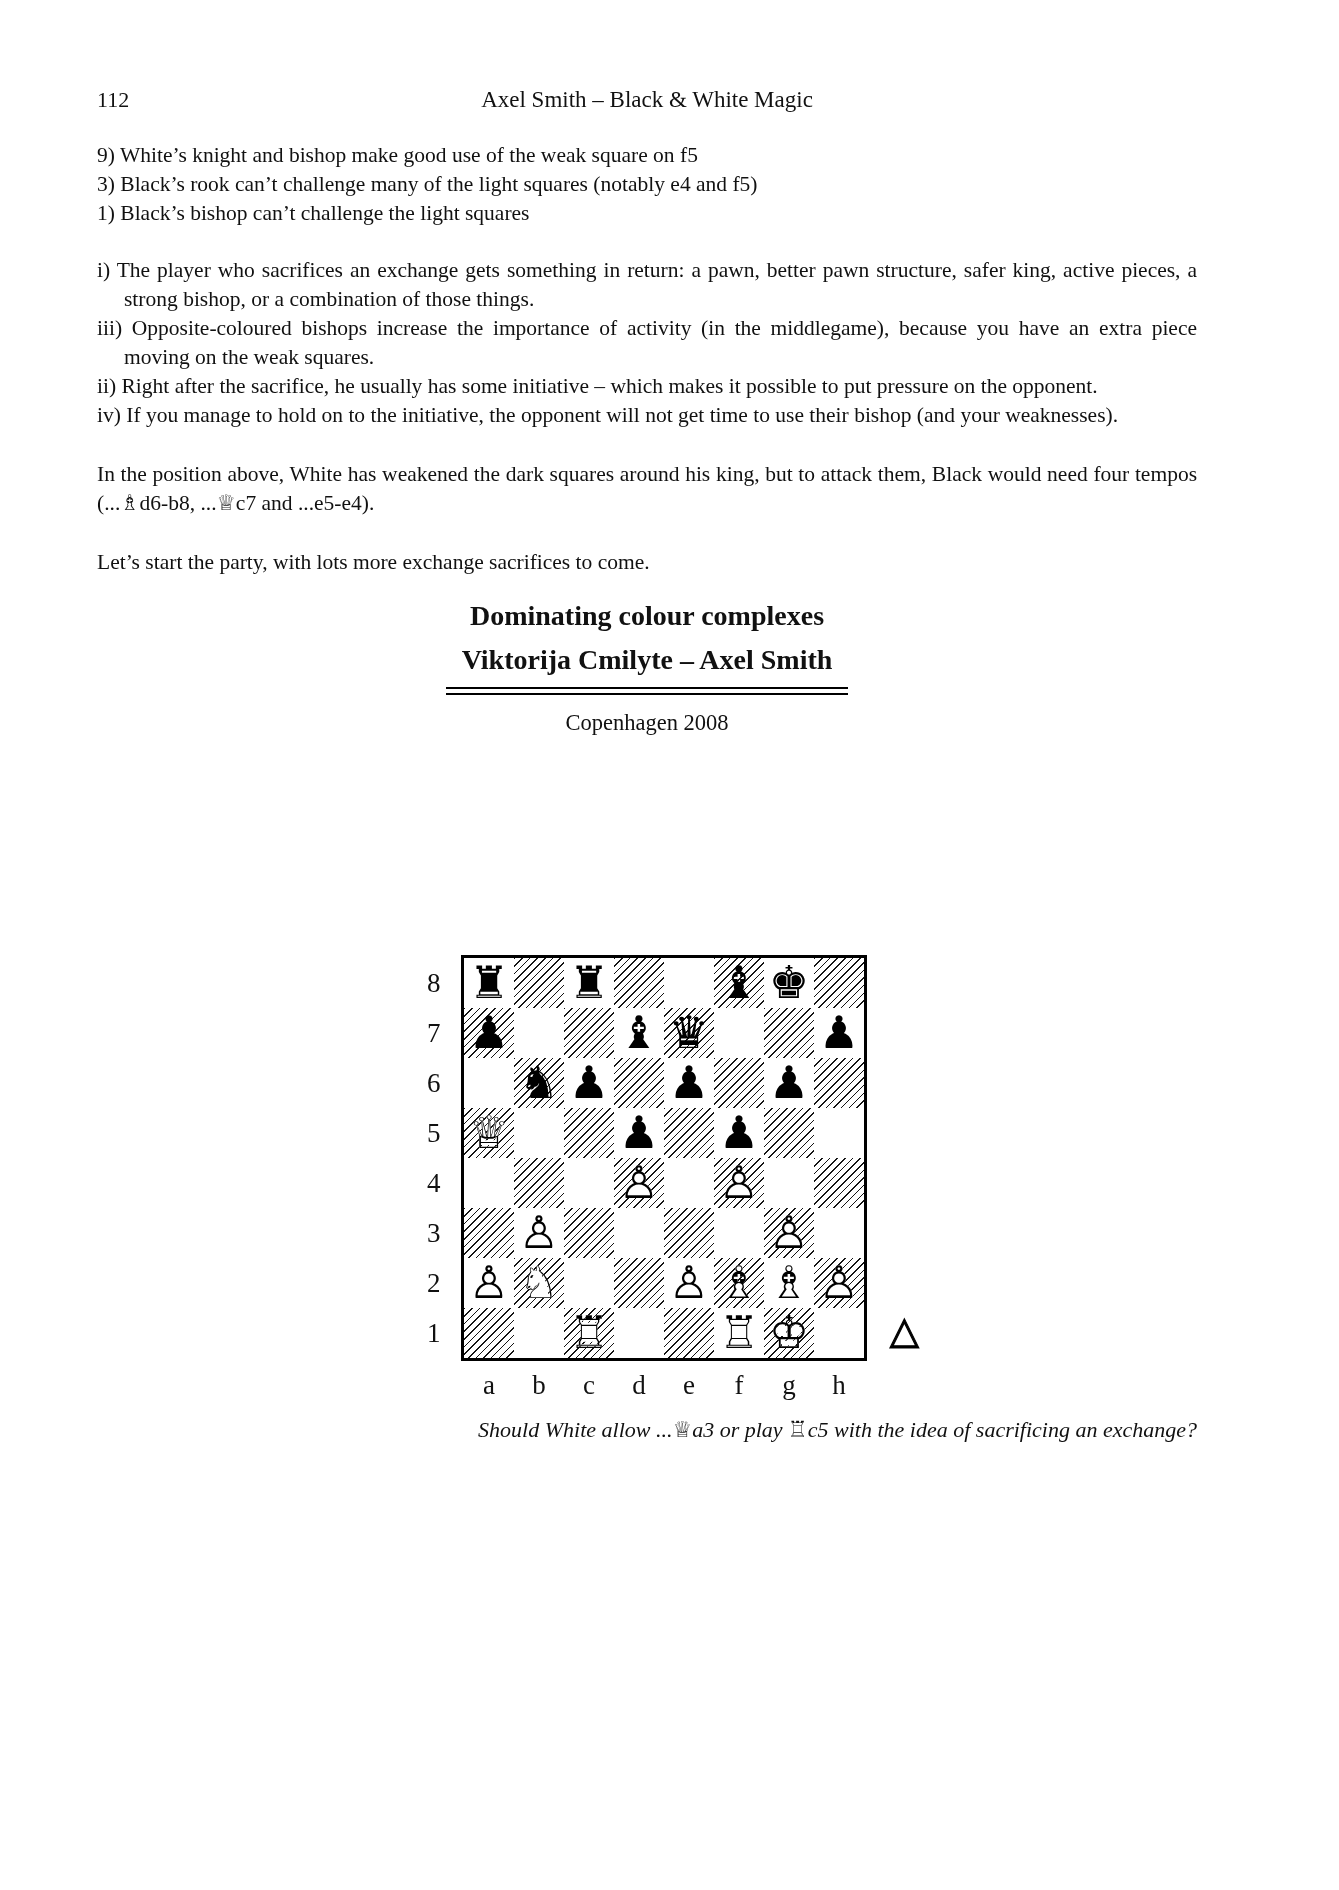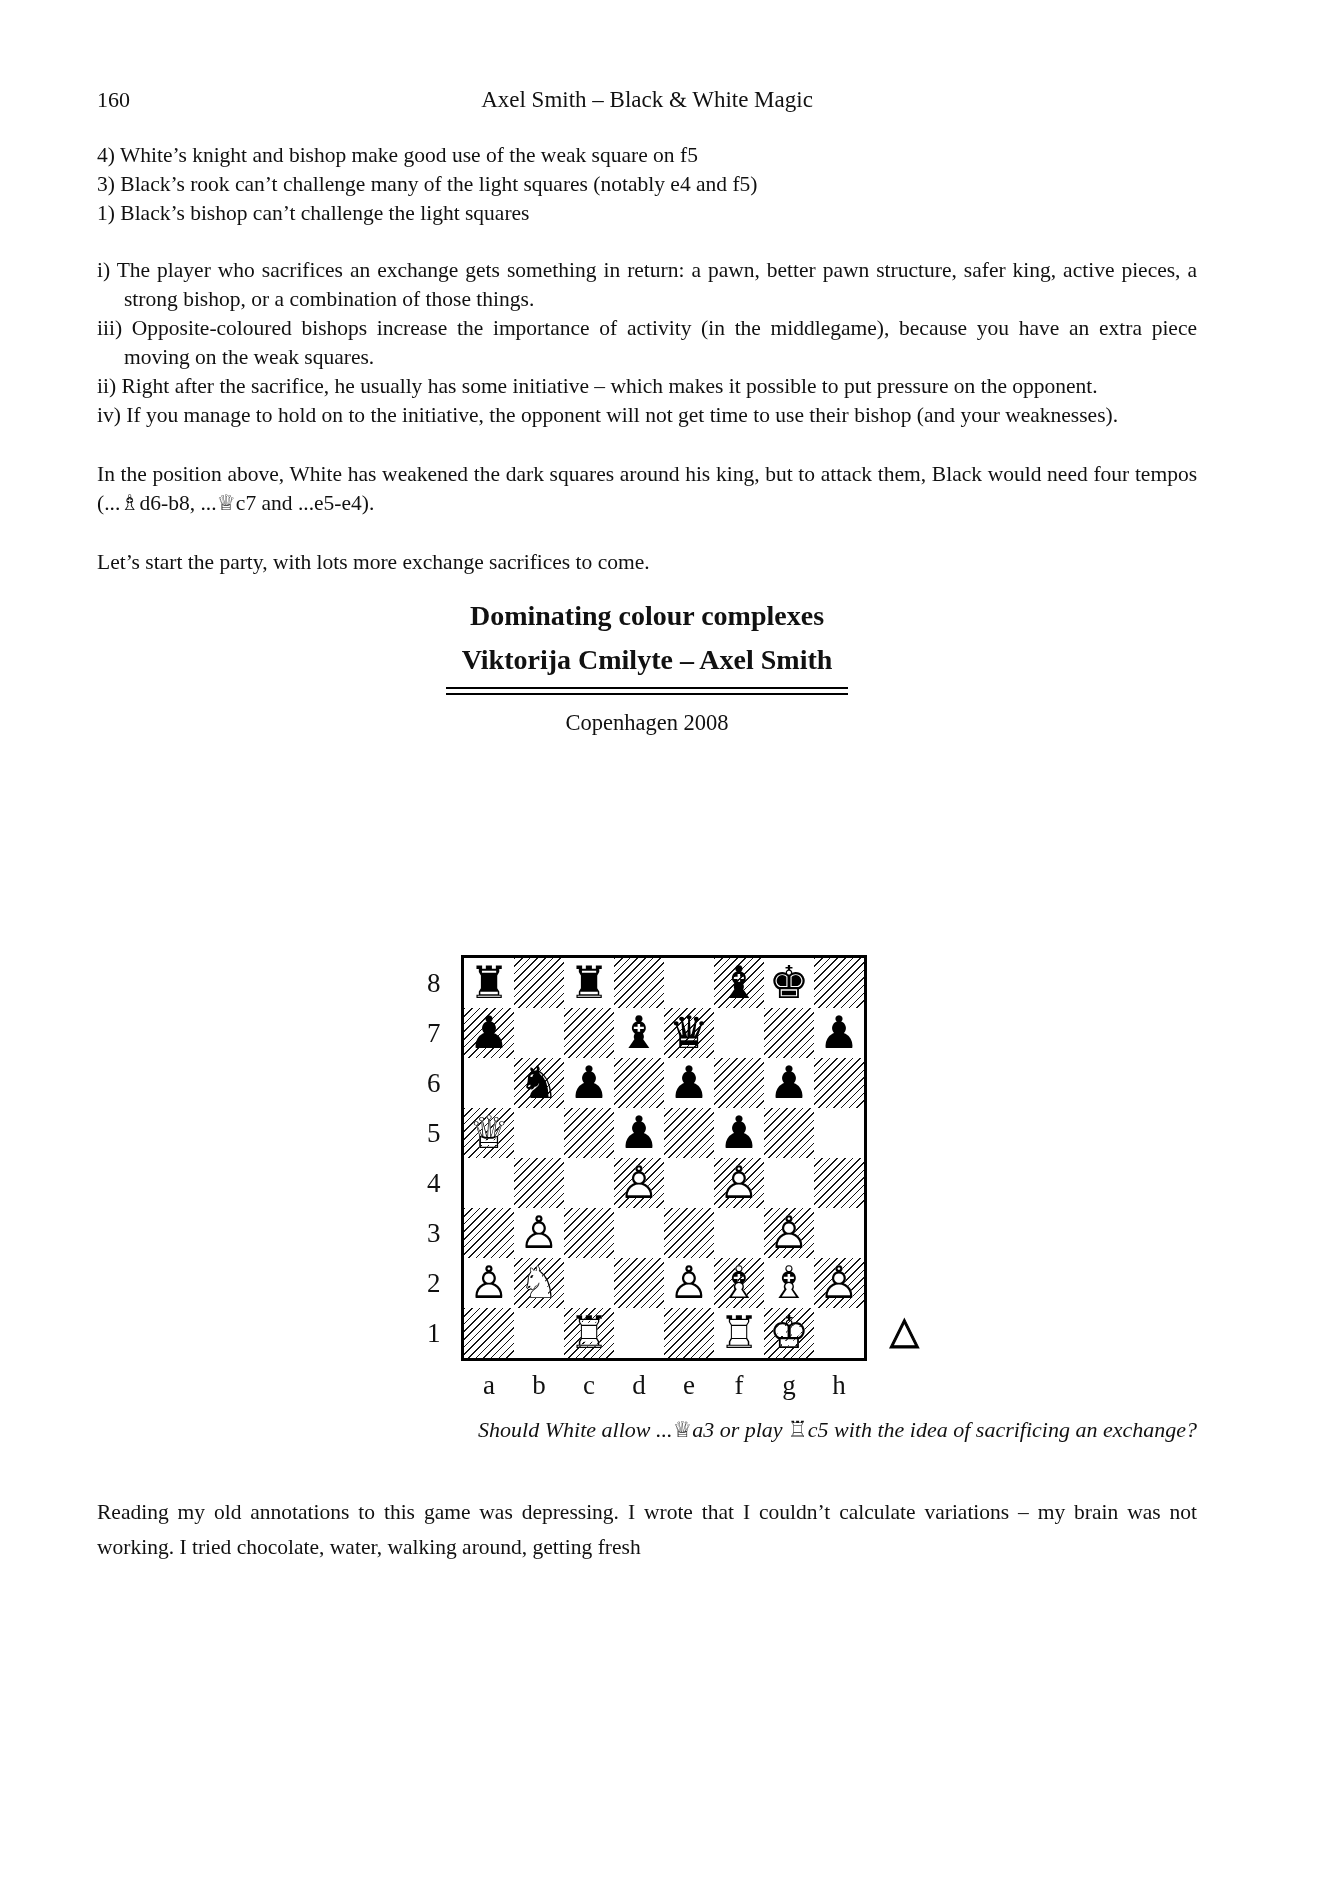--- a/index.html
+++ b/index.html
@@ -83,26 +83,26 @@
   }
   .closing-para { margin-top:50px; text-align:justify; font-size:21.5px; line-height:35px; }
 </style>
 </head>
 <body>
 
 <div class="page">
   <div class="content">
 
     <div class="running-header">
-      <span class="page-num">160</span>
+      <span class="page-num">112</span>
       <div class="running-title">Axel Smith – Black &amp; White Magic</div>
     </div>
 
     <div class="intro-list">
-      <div class="body-line">4) White’s knight and bishop make good use of the weak square on f5</div>
+      <div class="body-line">9) White’s knight and bishop make good use of the weak square on f5</div>
       <div class="body-line">3) Black’s rook can’t challenge many of the light squares (notably e4 and f5)</div>
       <div class="body-line">1) Black’s bishop can’t challenge the light squares</div>
     </div>
 
 
     <div class="roman-list">
       <div class="item">i) The player who sacrifices an exchange gets something in return: a pawn, better pawn structure, safer king, active pieces, a strong bishop, or a combination of those things.</div>
       <div class="item">iii) Opposite-coloured bishops increase the importance of activity (in the middlegame), because you have an extra piece moving on the weak squares.</div>
       <div class="item">ii) Right after the sacrifice, he usually has some initiative – which makes it possible to put pressure on the opponent.</div>
       <div class="item">iv) If you manage to hold on to the initiative, the opponent will not get time to use their bishop (and your weaknesses).</div>
@@ -332,16 +332,15 @@
               <div class="file-label">g</div>
               <div class="file-label">h</div>
             </div>
           <span class="to-move">△</span>
         </div>
       </div>
     </div>
 
     <div class="diagram-caption">Should White allow ...♕a3 or play ♖c5 with the idea of sacrificing an exchange?</div>
 
-    <div class="closing-para">Reading my old annotations to this game was depressing. I wrote that I couldn’t calculate variations – my brain was not working. I tried chocolate, water, walking around, getting fresh</div>
 
   </div>
 </div>
 
 </body></html>

